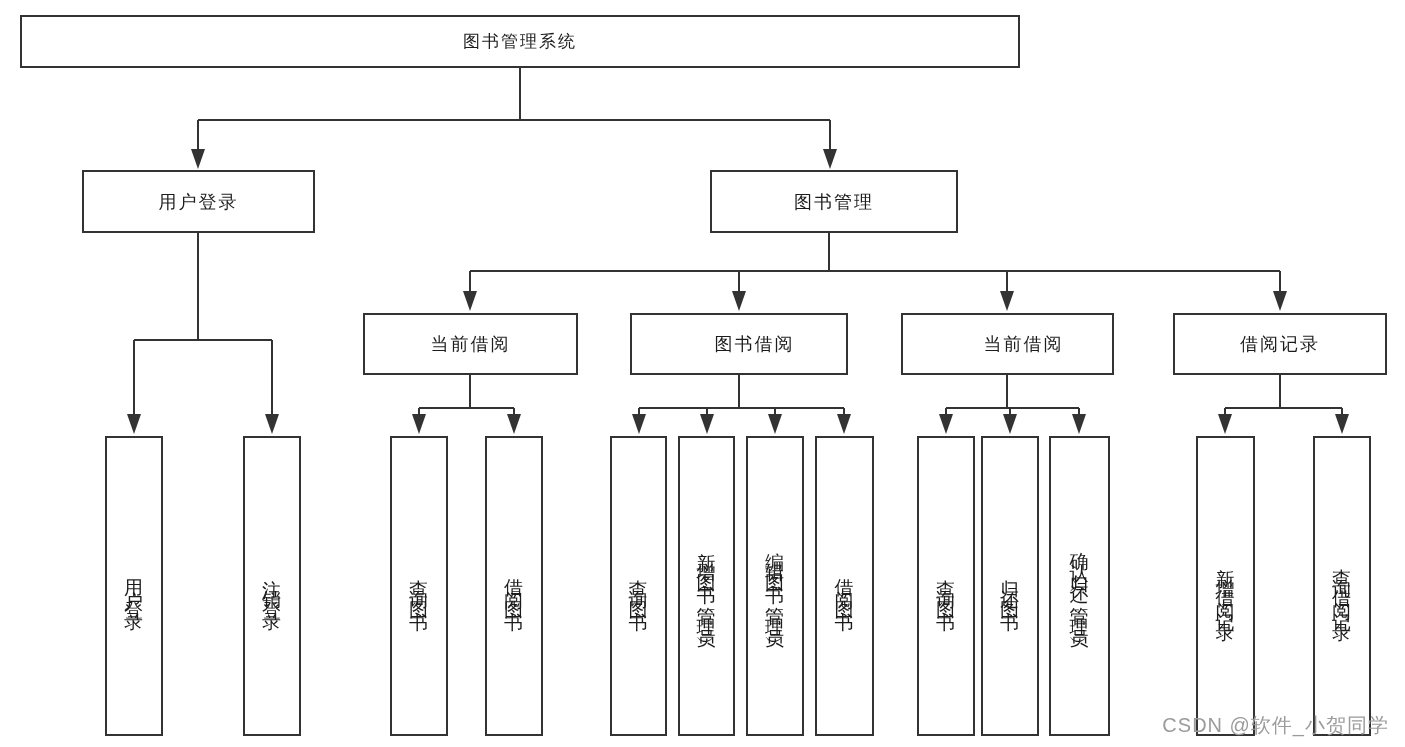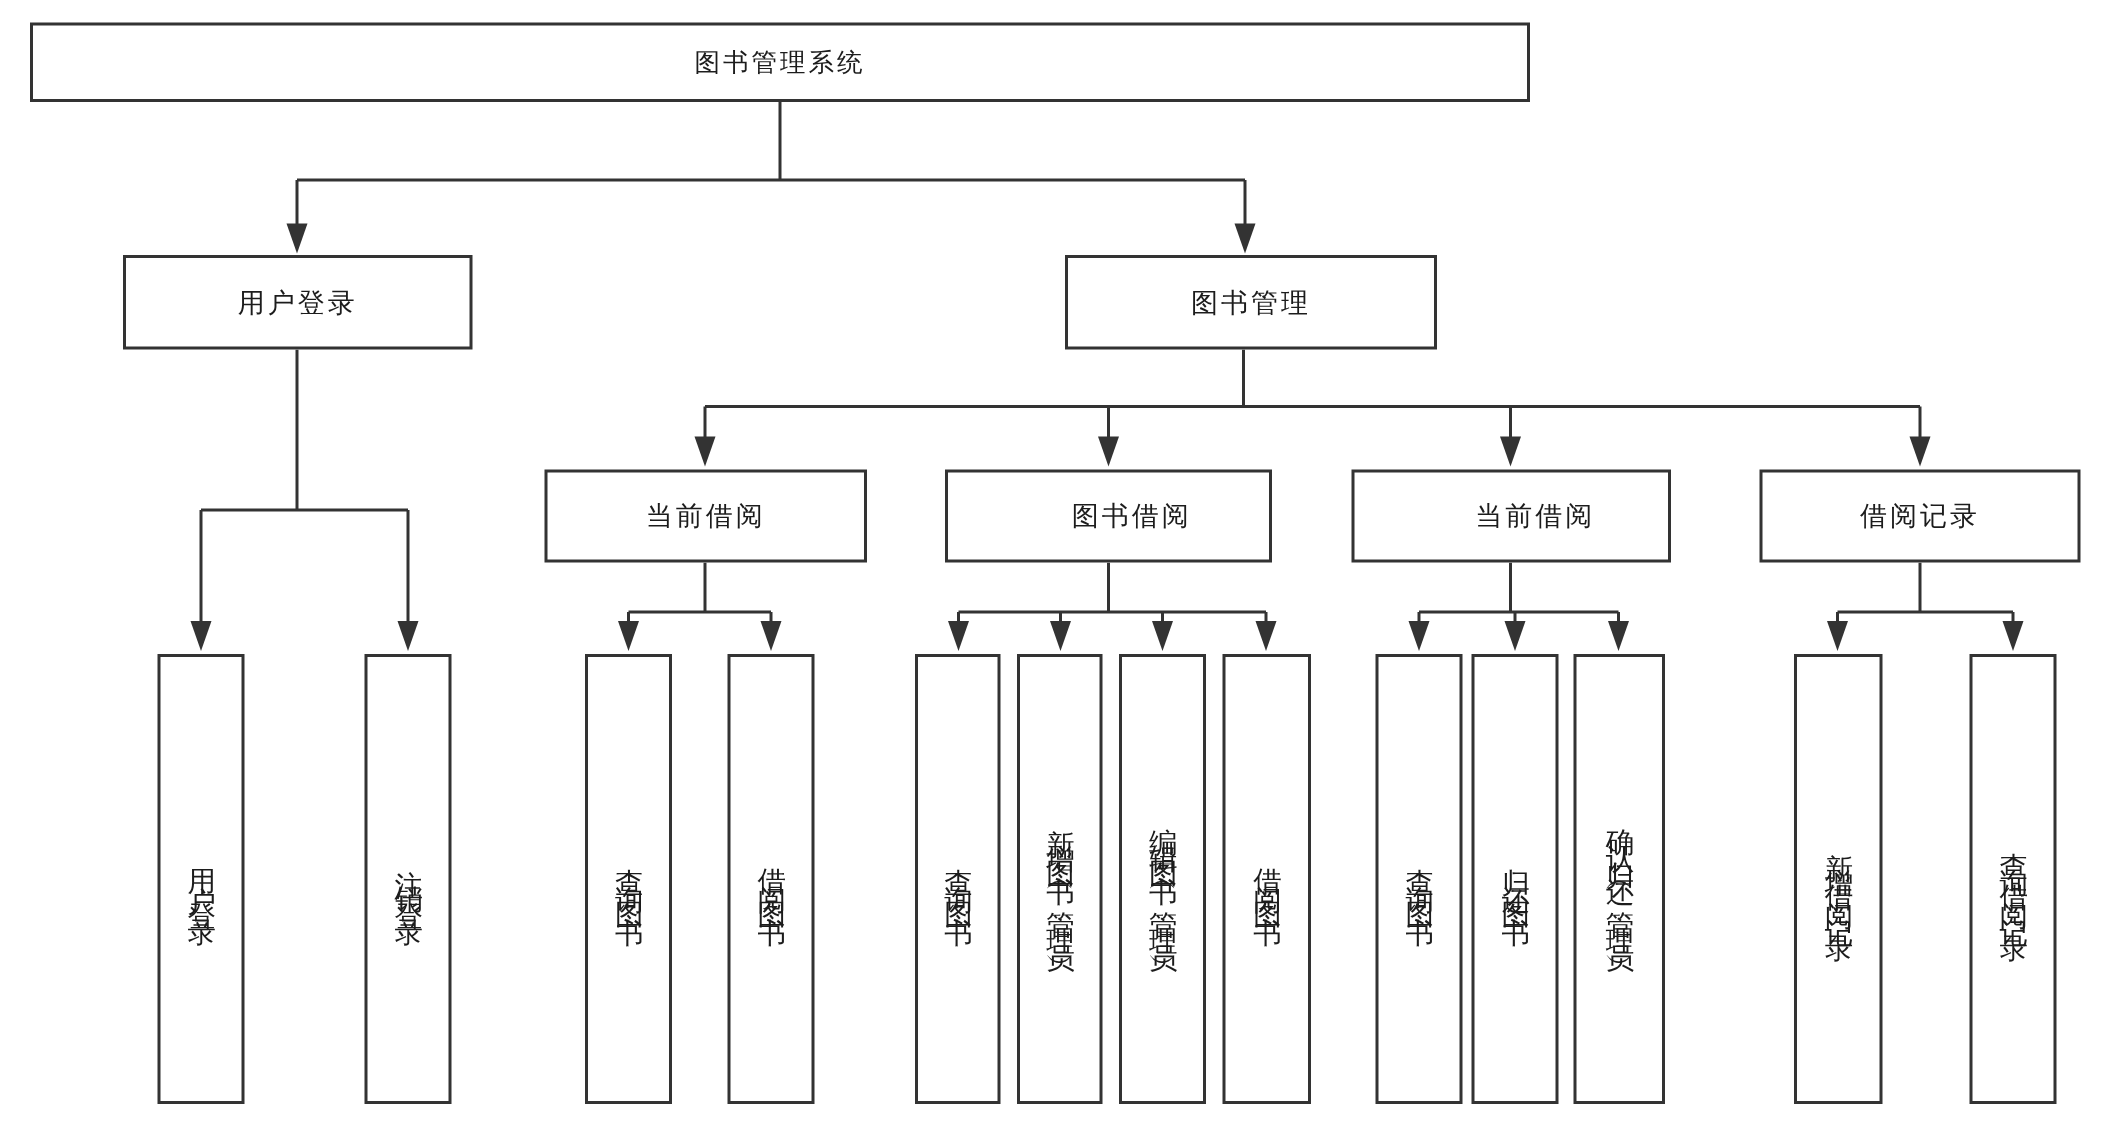--- a/index.html
+++ b/index.html
@@ -137,13 +137,14 @@
       <div class="box v" style="left: 610px; top: 436px; width: 57px; height: 300px;">查询图书</div>
       <div class="box v" style="left: 678px; top: 436px; width: 57px; height: 300px;">新增图书（管理员）</div>
       <div class="box v" style="left: 746px; top: 436px; width: 58px; height: 300px;">编辑图书（管理员）</div>
       <div class="box v" style="left: 815px; top: 436px; width: 59px; height: 300px;">借阅图书</div>
       <div class="box v" style="left: 917px; top: 436px; width: 58px; height: 300px;">查询图书</div>
       <div class="box v" style="left: 981px; top: 436px; width: 58px; height: 300px;">归还图书</div>
       <div class="box v" style="left: 1049px; top: 436px; width: 61px; height: 300px;">确认归还（管理员）</div>
       <div class="box v" style="left: 1196px; top: 436px; width: 59px; height: 300px;">新增借阅记录</div>
       <div class="box v" style="left: 1313px; top: 436px; width: 58px; height: 300px;">查询借阅记录</div>
     </div>
+  <div class="watermark">CSDN @软件_小贺同学</div>
 </div>
 
 </body></html>

